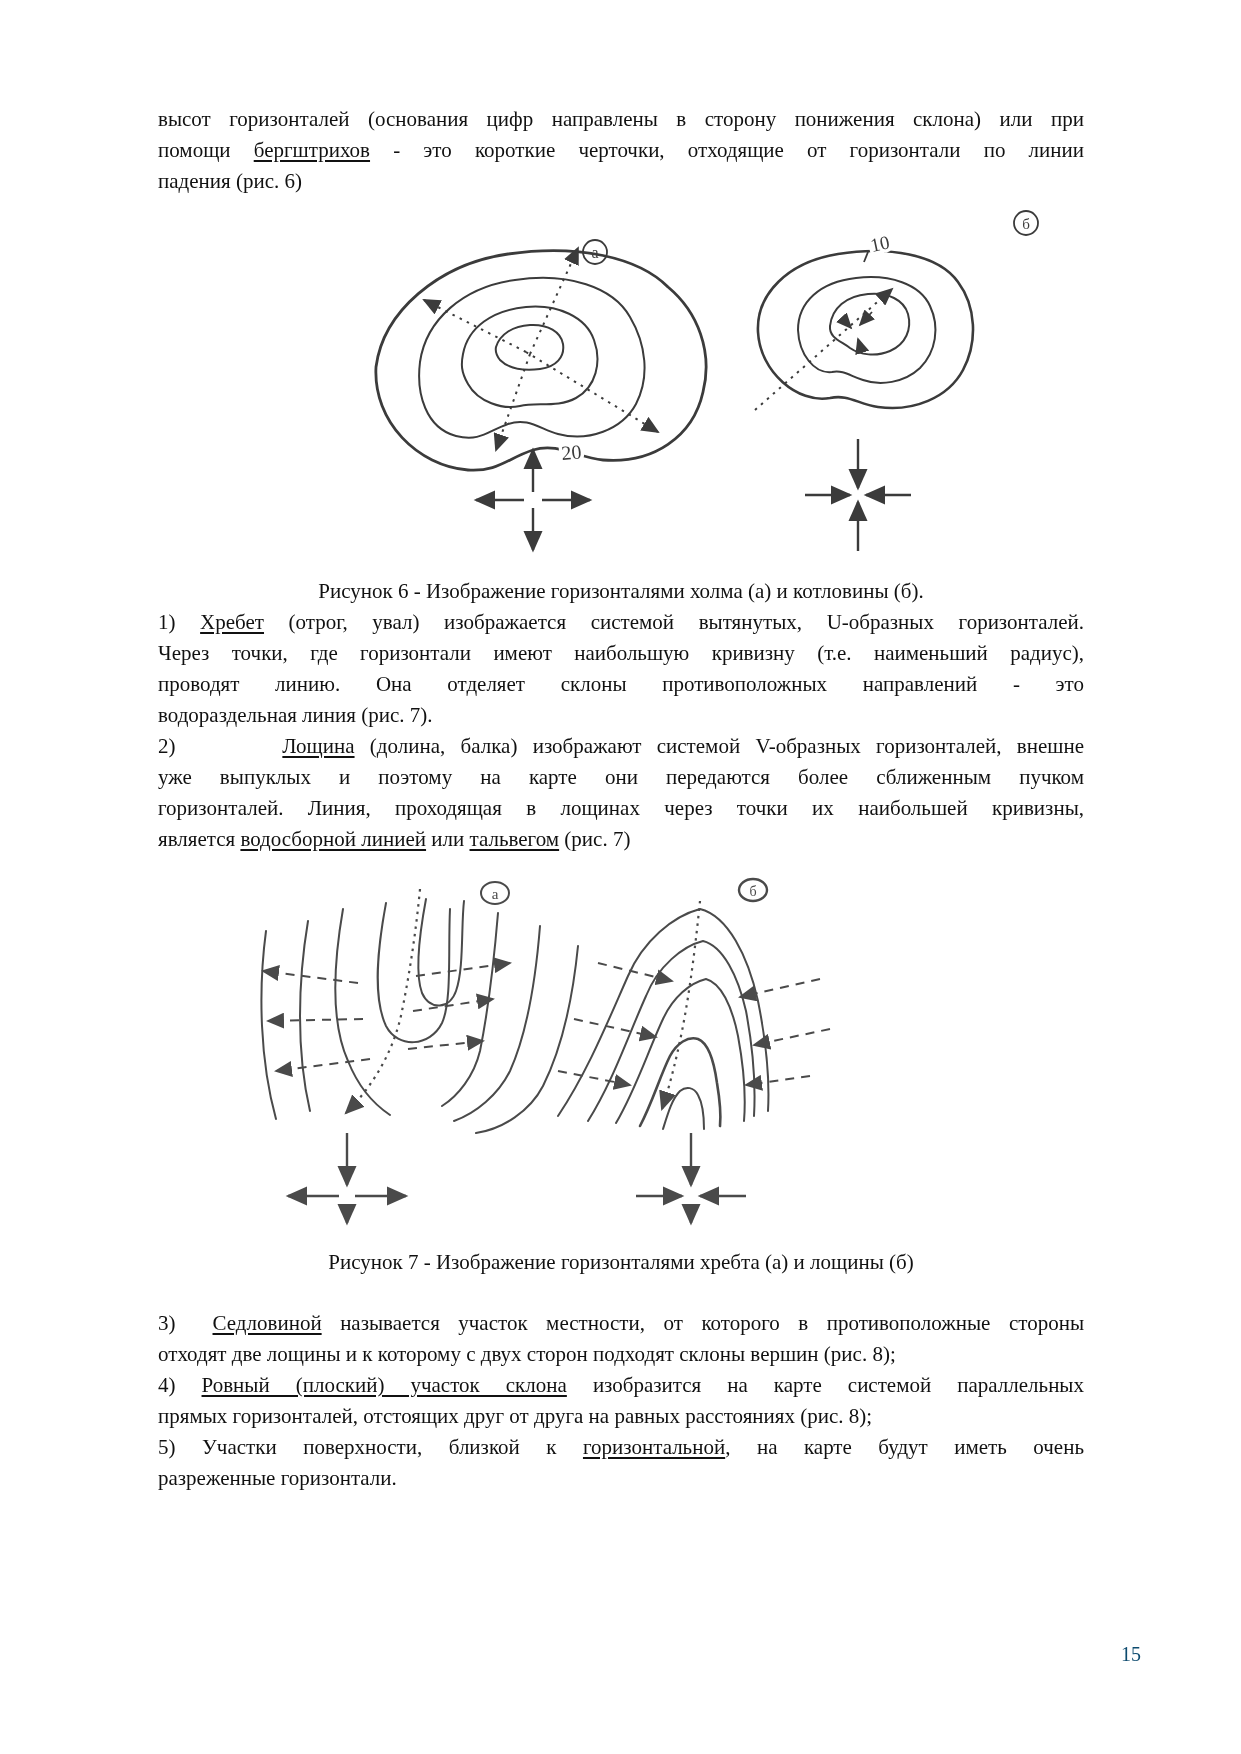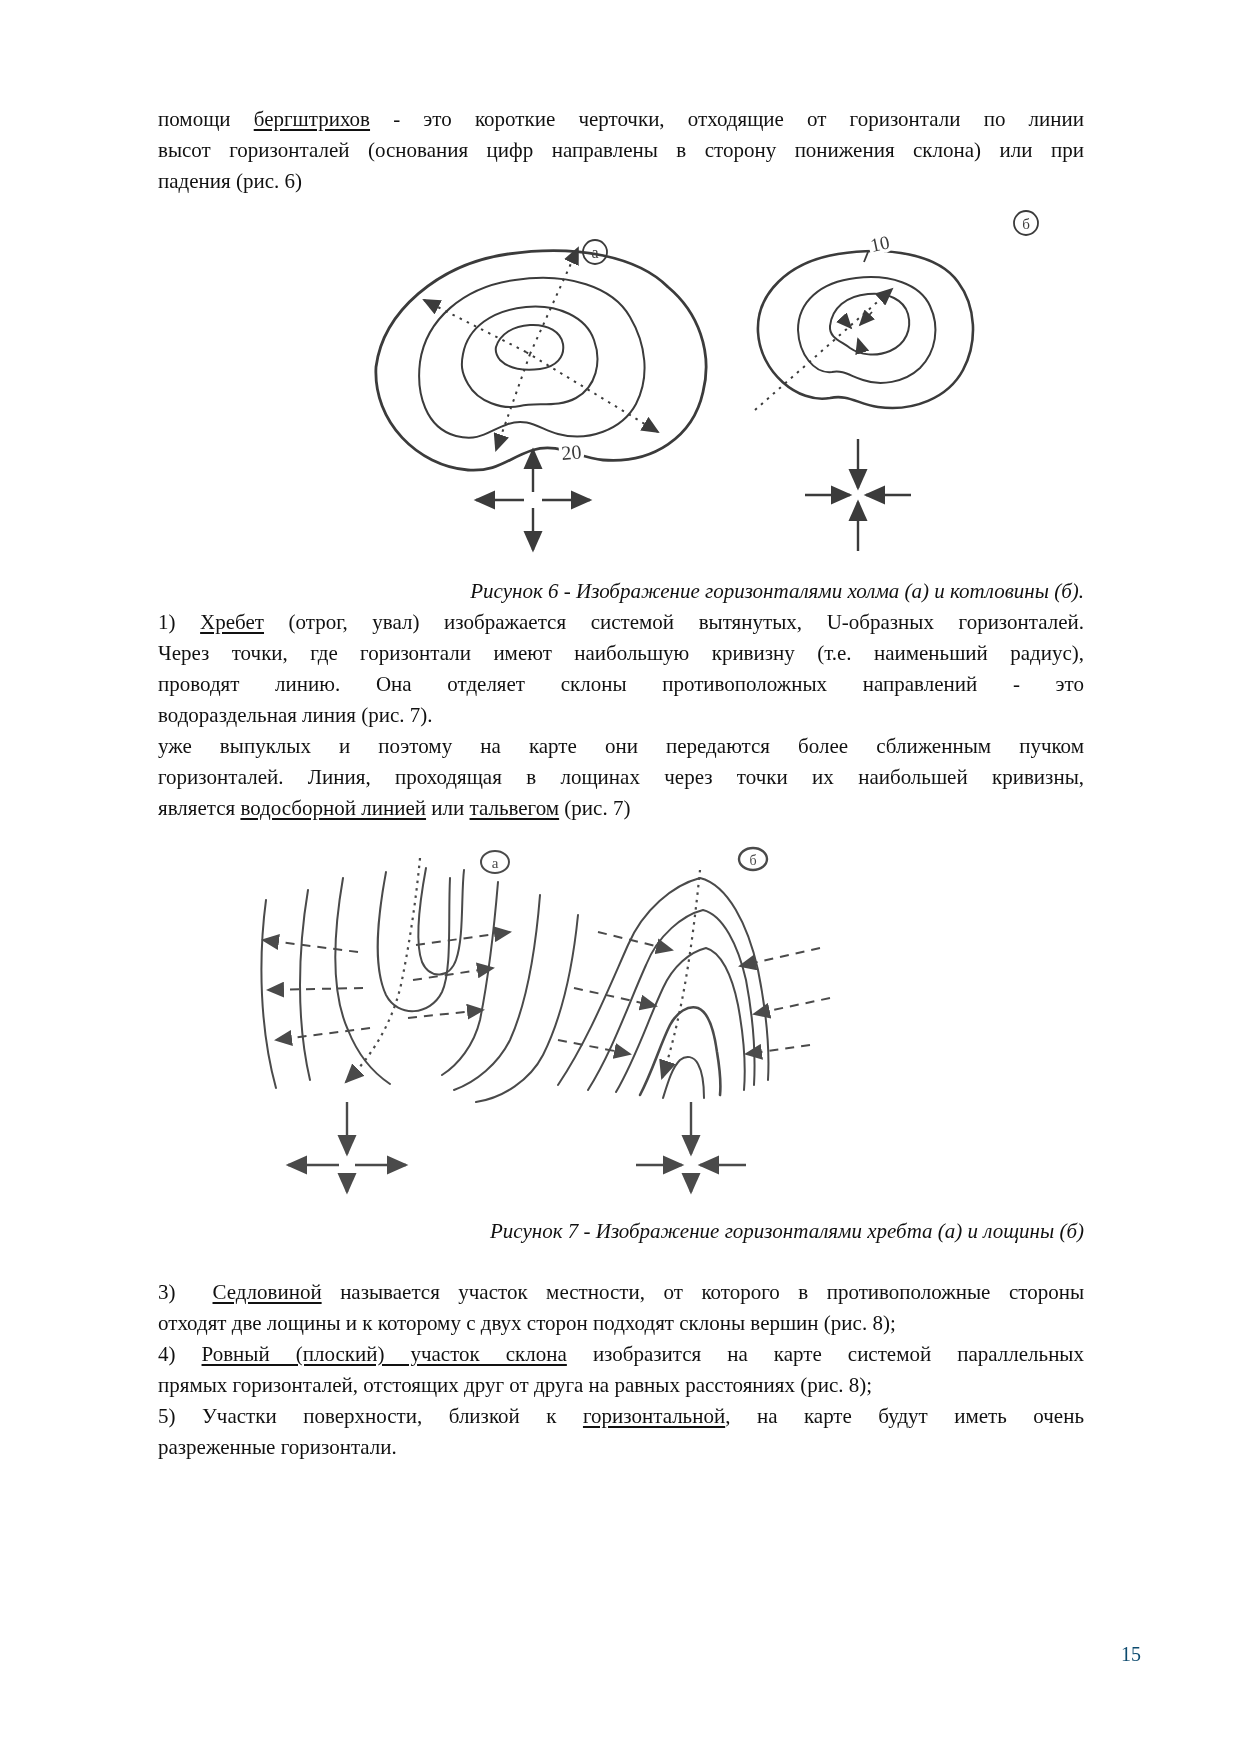--- a/index.html
+++ b/index.html
@@ -15,21 +15,21 @@
   .content{
     position:absolute;
     left:158px;top:104px;
     width:926px;
     font-size:21px;
     line-height:31px;
   }
   .line{text-align:justify;}
   .jl{text-align-last:justify;}
   .u{text-decoration:underline;text-underline-offset:3px;text-decoration-thickness:1.5px;}
-  .caption{text-align:right;font-style:italic;}
+  .caption{text-align:center;}
   .cap6{margin-top:14px;}
   .cap7{margin-top:16px;}
   .heading{margin-top:52px;}
   .items{margin-top:30px;}
   .figsvg{display:block;}
   .fig6{margin-top:5px;}
   .fig7{margin-top:16px;}
   .pagenum{
     position:absolute;top:1643px;right:100px;
     font-family:"Liberation Serif", serif;
@@ -37,22 +37,22 @@
   }
   svg text{font-family:"Liberation Serif", serif;}
 </style>
 </head>
 <body>
 
 <div class="page">
   <div class="content">
 
     <div>
+        <div class="line jl"><span>высот горизонталей (основания цифр направлены в сторону понижения склона) или при</span></div>
         <div class="line jl"><span>помощи </span><span class="u">бергштрихов</span><span> - это короткие черточки, отходящие от горизонтали по линии</span></div>
-        <div class="line jl"><span>высот горизонталей (основания цифр направлены в сторону понижения склона) или при</span></div>
         <div class="line"><span>падения (рис. 6)</span></div>
       </div>
 
     <svg class="figsvg fig6" width="926" height="360" viewBox="0 0 926 360">
       <defs>
         <marker id="m6" markerWidth="10" markerHeight="8" refX="8" refY="4" orient="auto">
           <path d="M0,0 L9,4 L0,8 z" fill="#3b3b3b"></path>
         </marker>
       </defs>
 
@@ -116,20 +116,21 @@
     <div class="caption cap6">Рисунок 6 - Изображение горизонталями холма (а) и котловины (б).</div>
 
 
     <div>
         <div class="line jl"><span>1) </span><span class="u">Хребет</span><span> (отрог, увал) изображается системой вытянутых, U-образных горизонталей.</span></div>
         <div class="line jl"><span>Через точки, где горизонтали имеют наибольшую кривизну (т.е. наименьший радиус),</span></div>
         <div class="line jl"><span>проводят линию. Она отделяет склоны противоположных направлений - это</span></div>
         <div class="line"><span>водораздельная линия (рис. 7).</span></div>
       </div>
     <div>
+        <div class="line jl"><span>2)&nbsp;&nbsp;&nbsp;&nbsp;&nbsp;&nbsp; </span><span class="u">Лощина</span><span> (долина, балка) изображают системой V-образных горизонталей, внешне</span></div>
         <div class="line jl"><span>уже выпуклых и поэтому на карте они передаются более сближенным пучком</span></div>
         <div class="line jl"><span>горизонталей. Линия, проходящая в лощинах через точки их наибольшей кривизны,</span></div>
         <div class="line"><span>является </span><span class="u">водосборной линией</span><span> или </span><span class="u">тальвегом</span><span> (рис. 7)</span></div>
       </div>
 
     <svg class="figsvg fig7" width="926" height="360" viewBox="0 0 926 360">
       <defs>
         <marker id="m7" markerWidth="10" markerHeight="8" refX="8" refY="4" orient="auto">
           <path d="M0,0 L9,4 L0,8 z" fill="#4a4a4a"></path>
         </marker>

